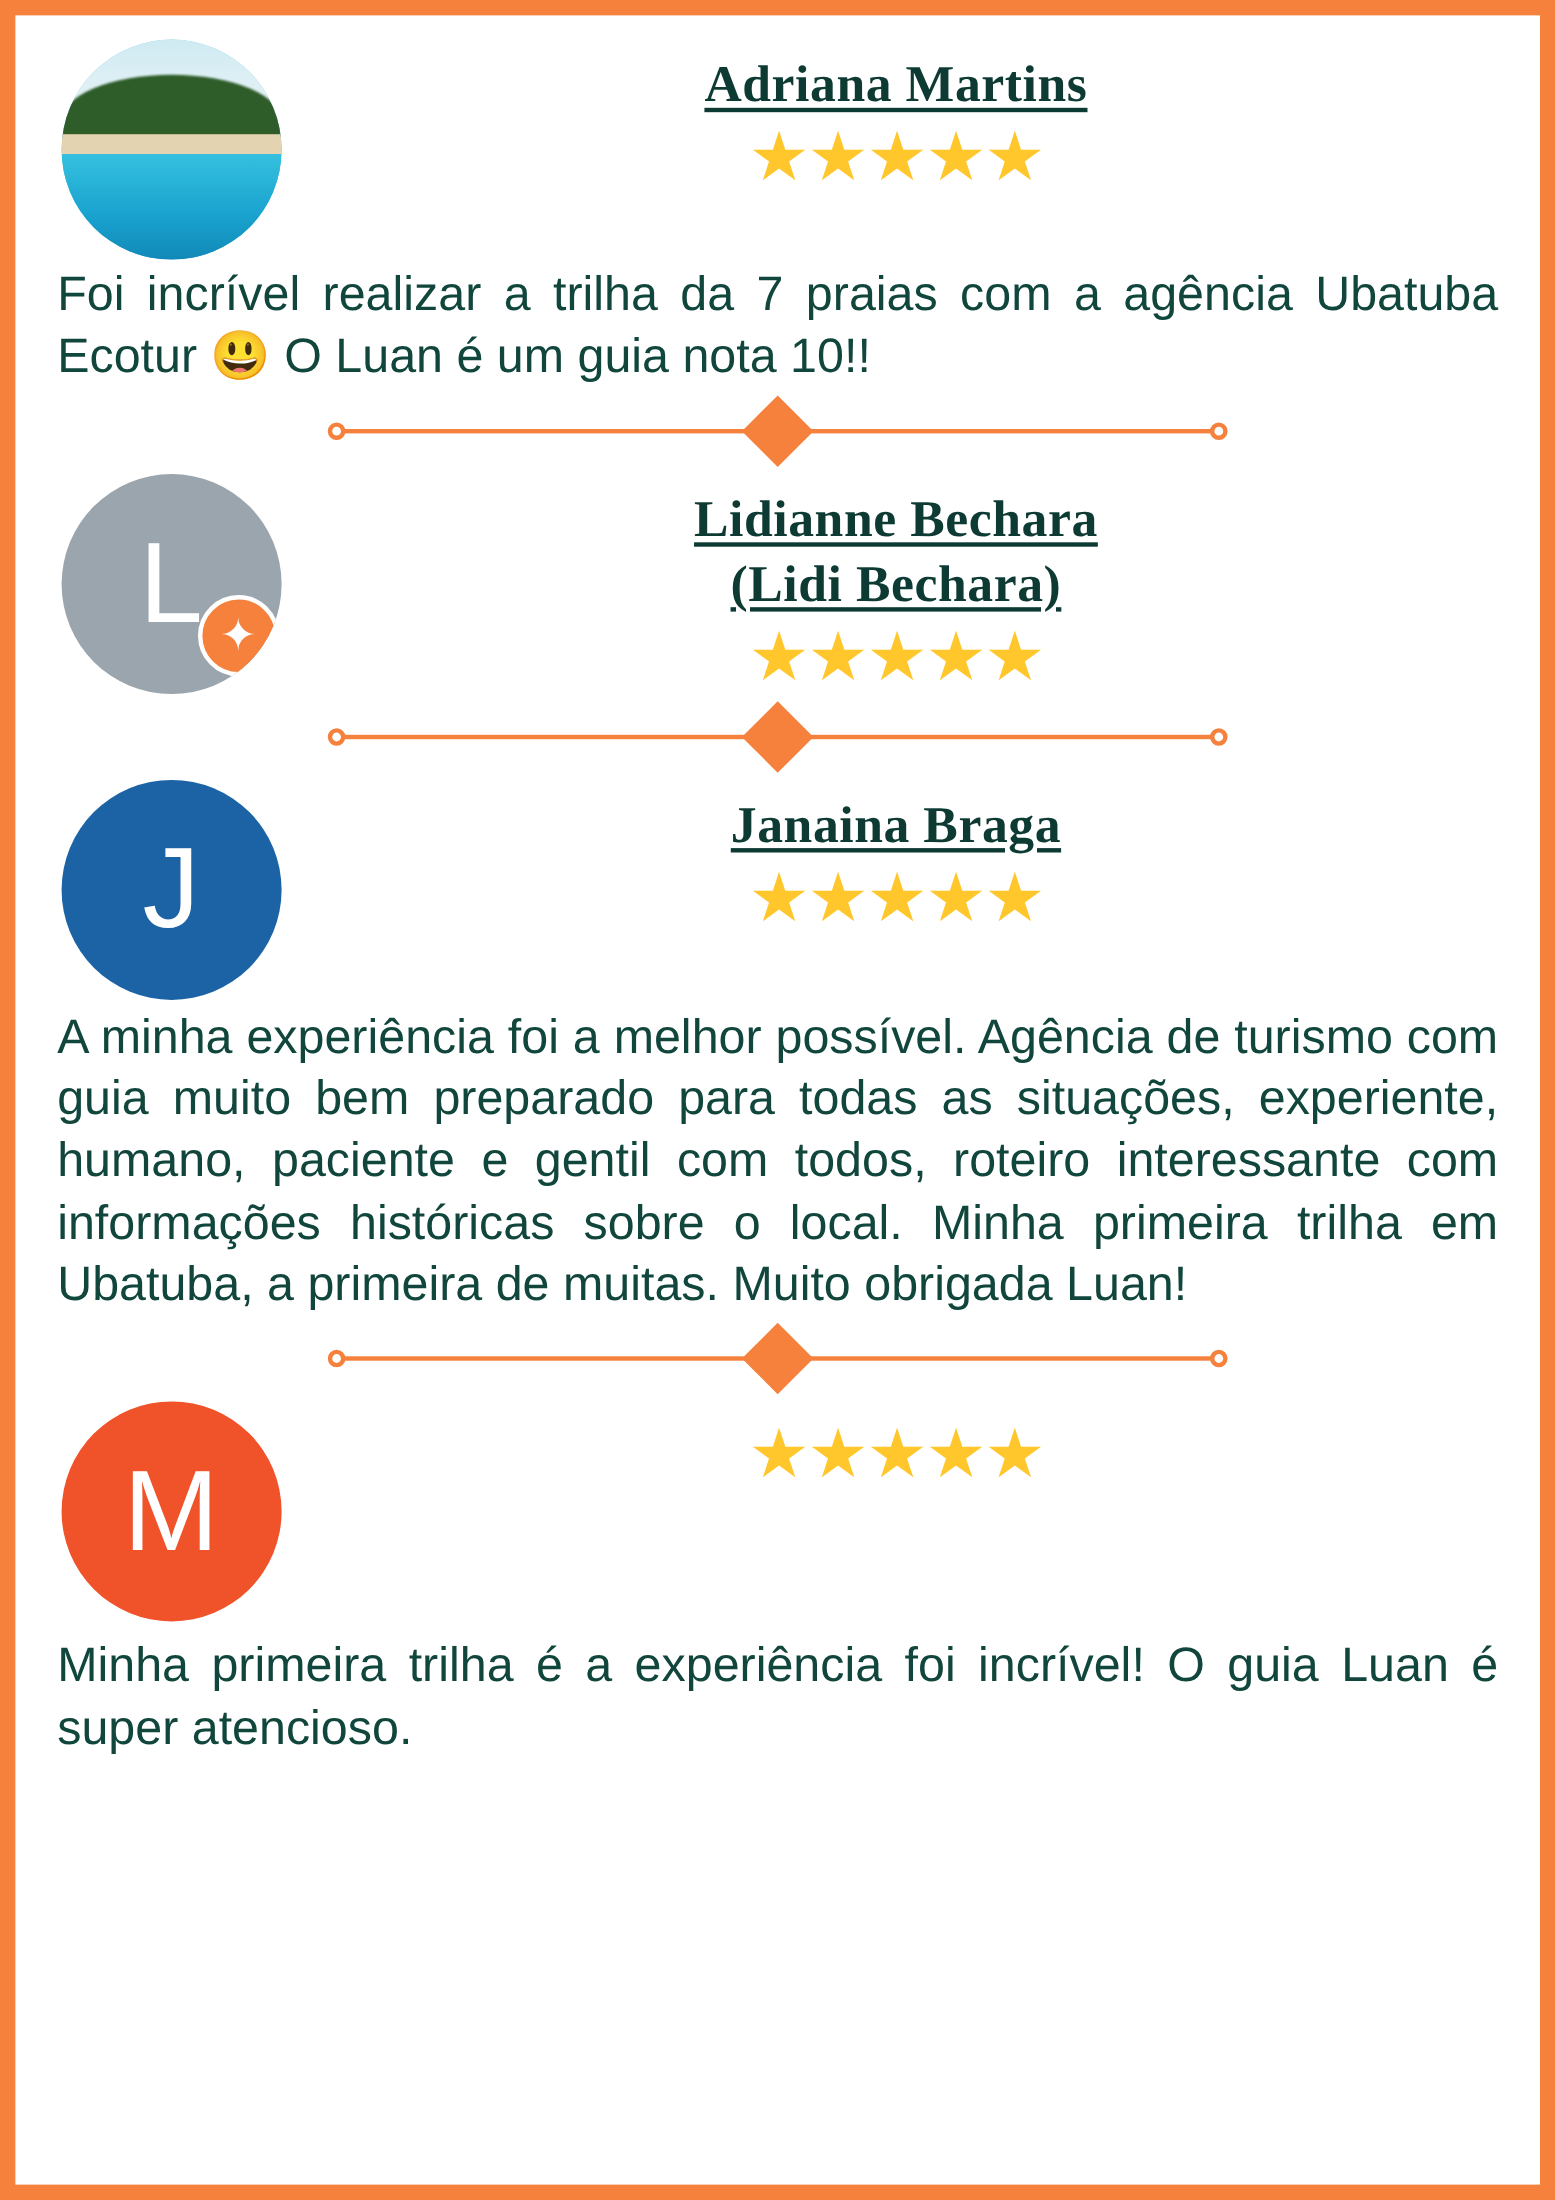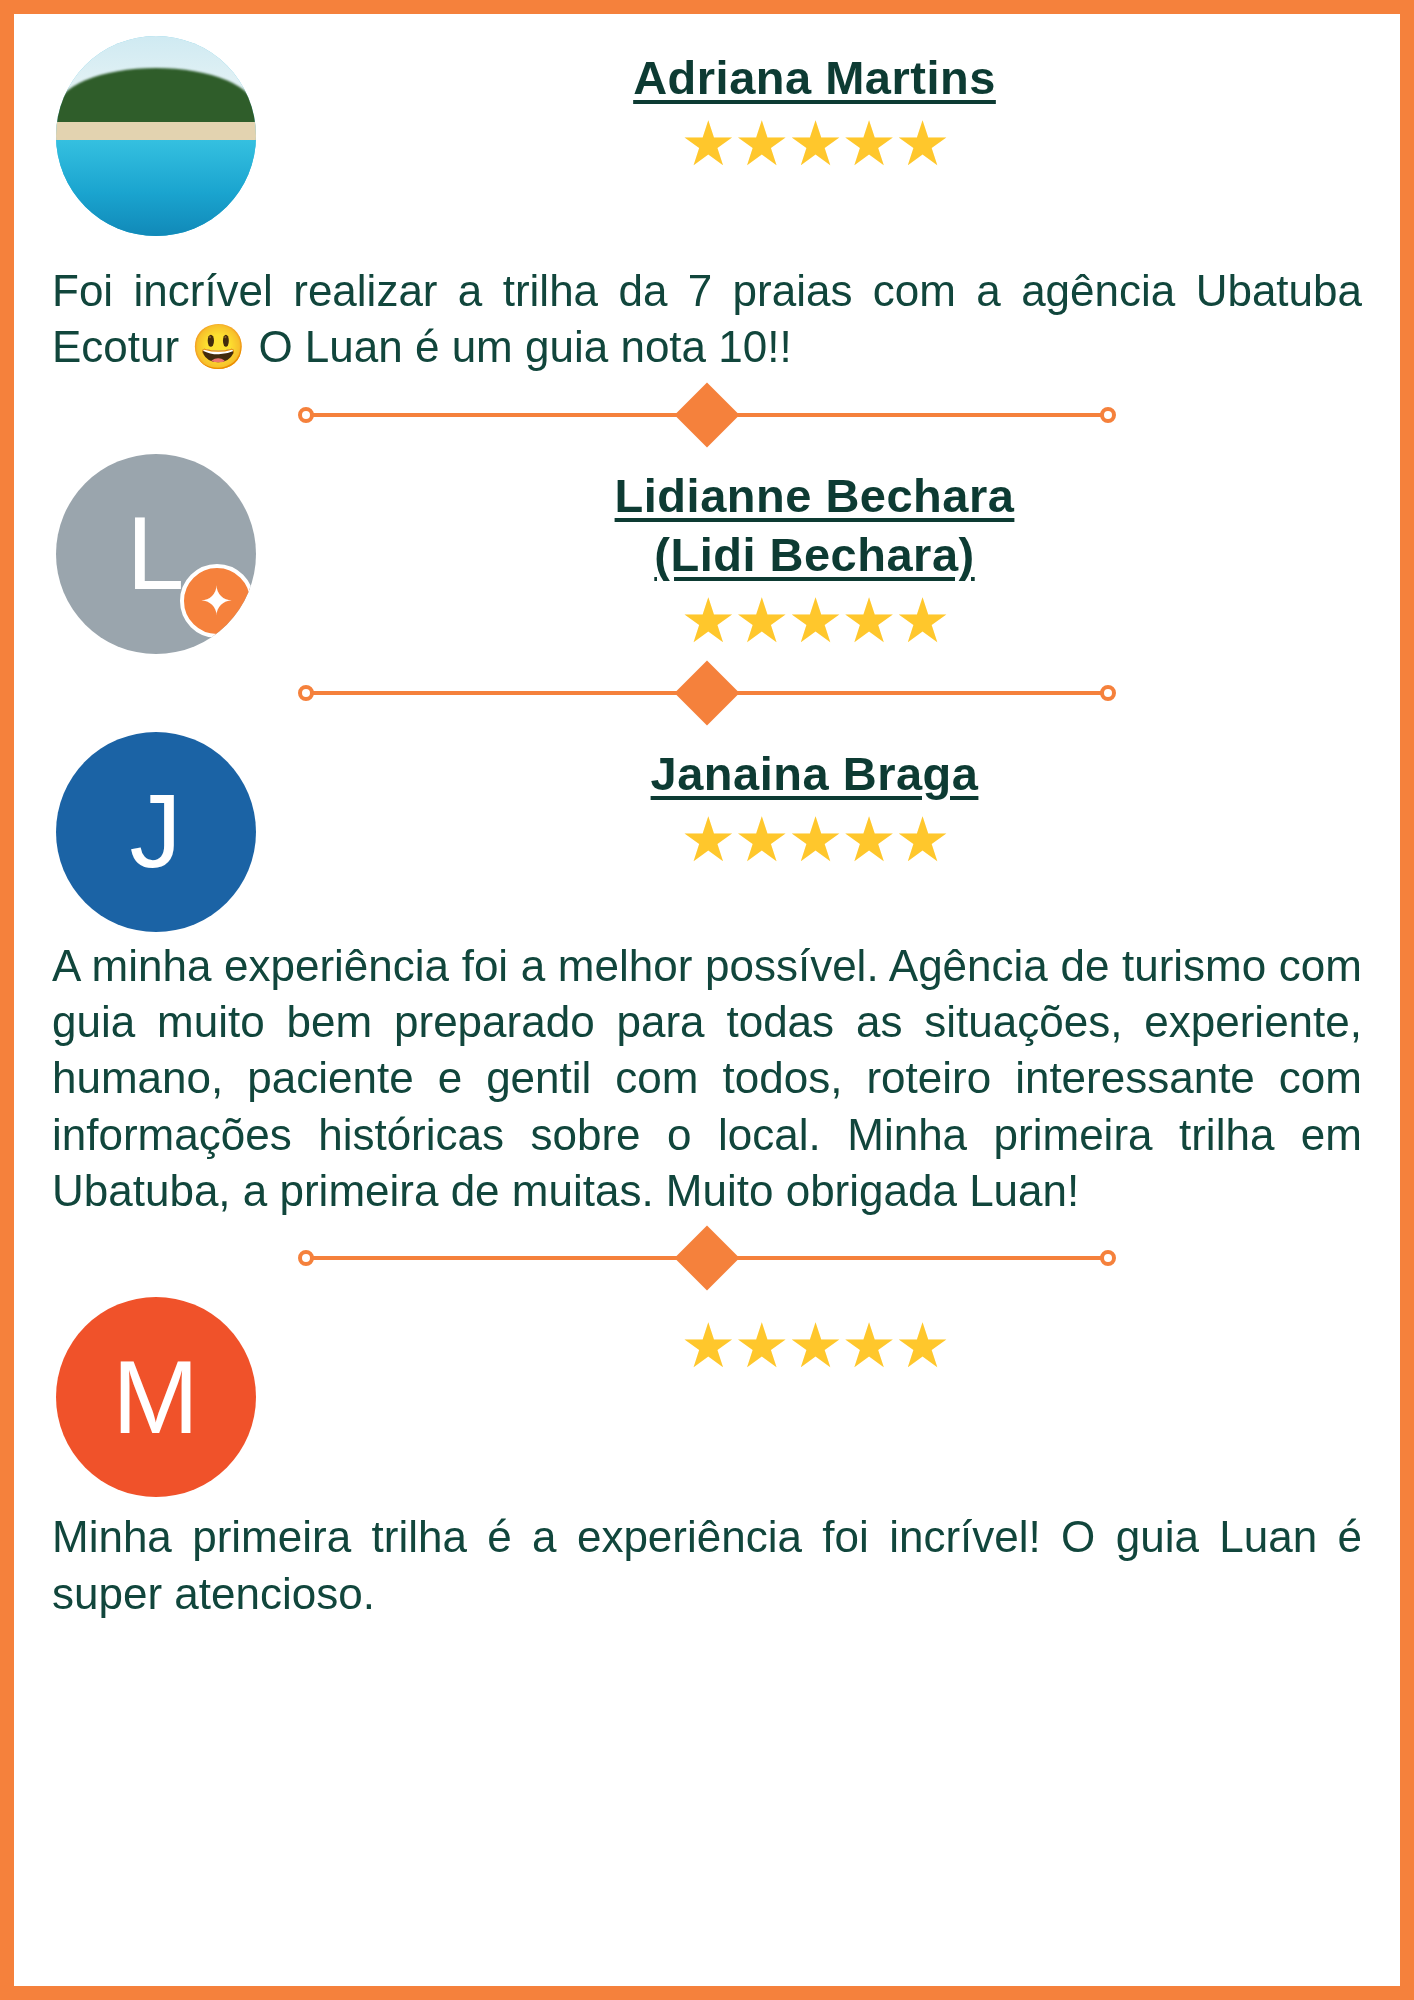--- a/index.html
+++ b/index.html
@@ -102,21 +102,21 @@
     color: #ffffff;
     font-size: 40px;
     line-height: 1;
   }
 
   .head-text {
     flex: 1 1 auto;
     padding-top: 16px;
   }
   .name {
-    font-family: Liberation Sans, sans-serif;
+    font-family: Liberation Serif, serif;
     font-weight: bold;
     font-size: 47px;
     color: #0d3b33;
     text-decoration: underline;
     text-underline-offset: 6px;
     text-decoration-thickness: 4px;
     letter-spacing: 0.5px;
     line-height: 1.26;
     margin: 0;
   }
@@ -195,21 +195,21 @@
             <span class="trees"></span>
             <span class="sand"></span>
             <span class="sea"></span>
           </div>
         </div>
         <div class="head-text">
           <div class="name center">Adriana Martins</div>
           <div class="stars center">★★★★★</div>
         </div>
       </div>
-      <div class="body-text" style="margin-top:27px;">Foi incrível realizar a trilha da 7 praias com a agência Ubatuba Ecotur 😃
+      <div class="body-text" style="margin-top:4px;">Foi incrível realizar a trilha da 7 praias com a agência Ubatuba Ecotur 😃
 O Luan é um guia nota 10!!</div>
     </div>
 
     <div class="divider">
       <span class="seg left"></span>
       <span class="seg right"></span>
       <span class="dot d1"></span>
       <span class="dot d2"></span>
       <span class="dot d3"></span>
       <span class="dot d4"></span>

